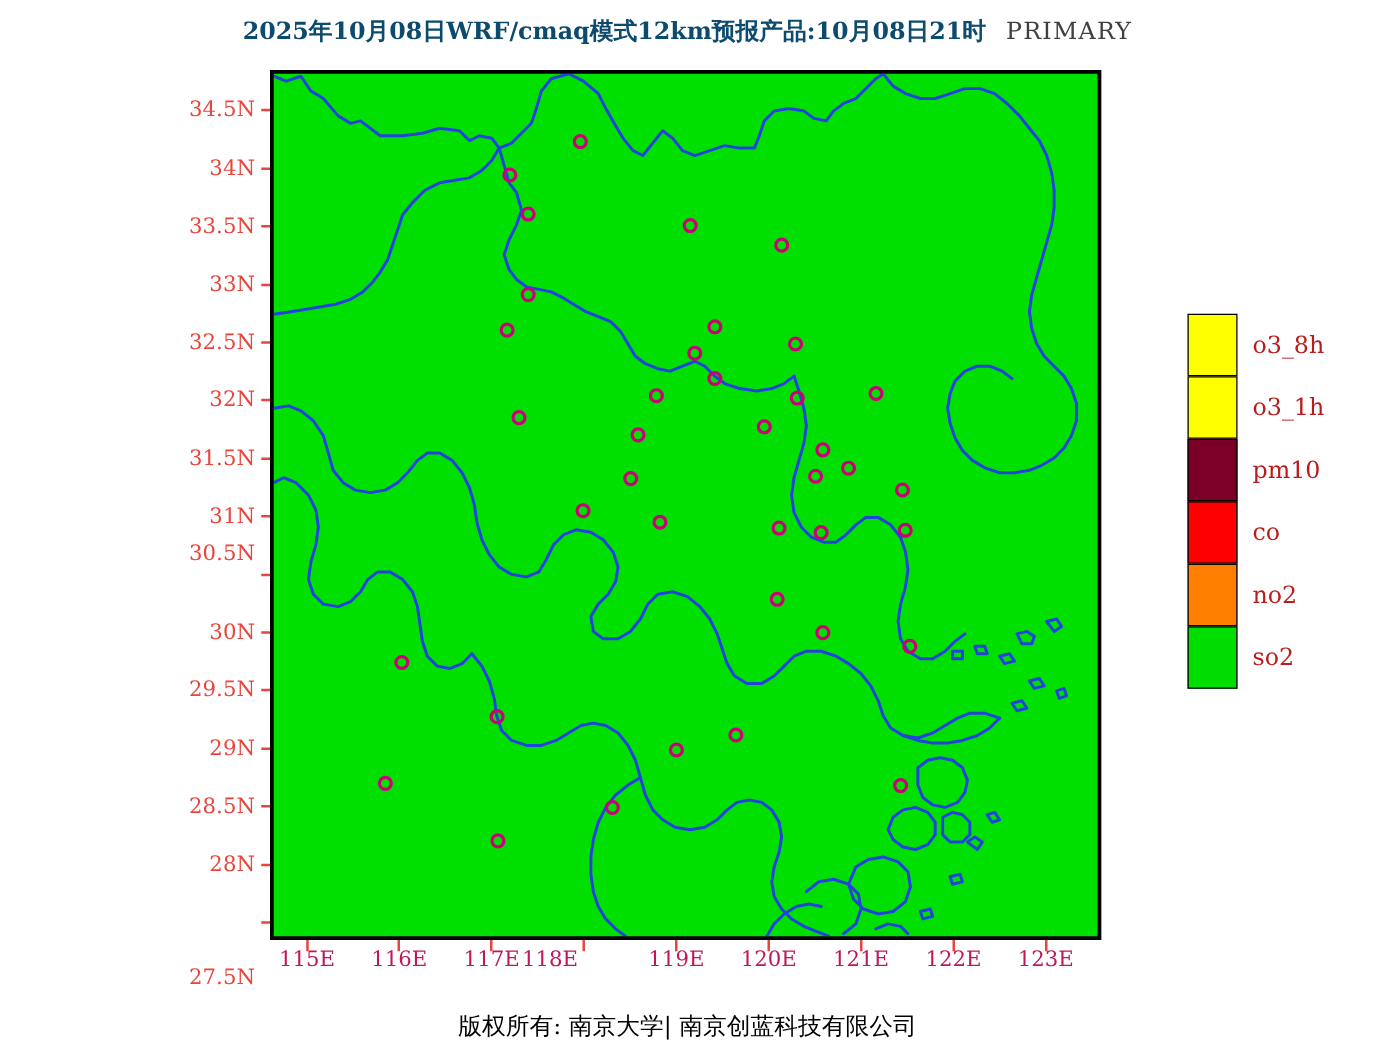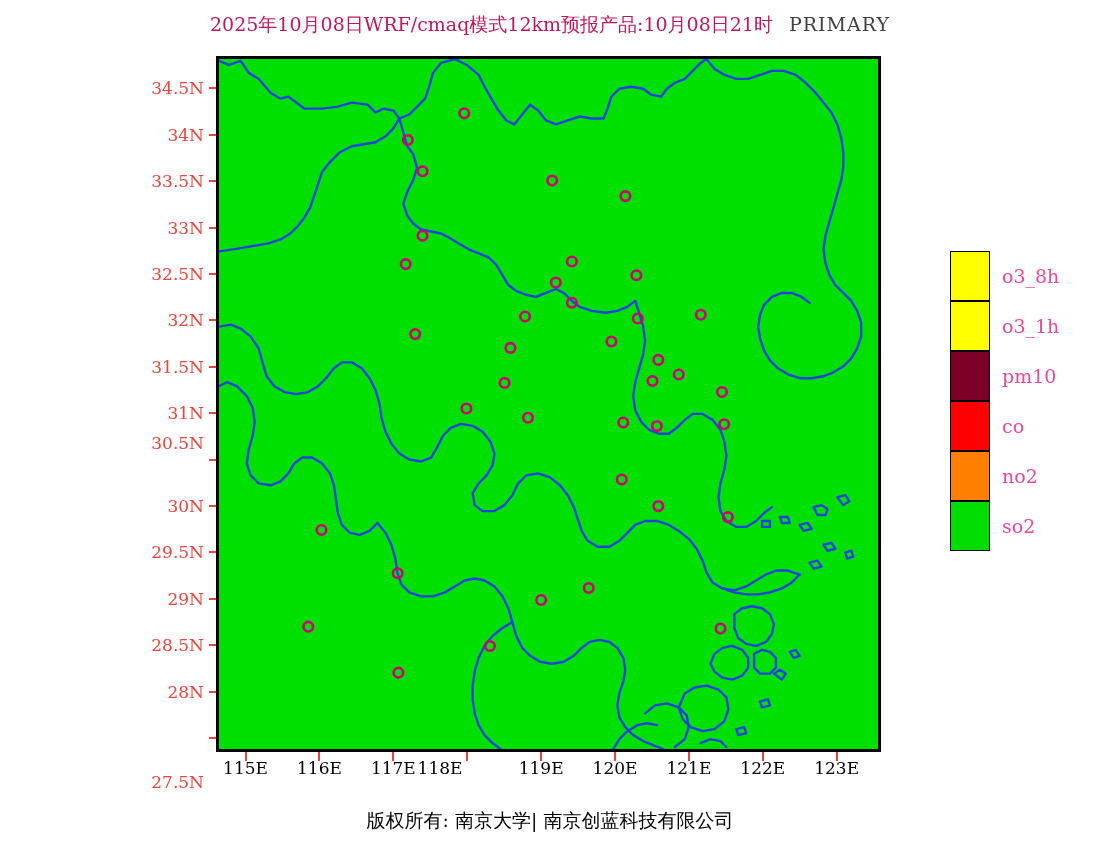--- a/index.html
+++ b/index.html
@@ -13,21 +13,21 @@
 
   
   #title-bar{
     position:absolute;left:0;top:12px;width:1100px;
     text-align:center;
     font-family:"DejaVu Serif", serif;
     font-size:19px;
     letter-spacing:0px;
     white-space:nowrap;
   }
-  #title-main{color:#be185d;}
+  #title-main{color:#0c4a6e;font-weight:bold;}
   #title-tag{color:#404040;padding-left:16px;letter-spacing:1px;}
 
   
   #plot-frame{
     position:absolute;
     left:216px;top:56px;
     width:665px;height:696px;
     border:3px solid #000000;
     box-sizing:border-box;
     background:#00e000;
@@ -43,21 +43,21 @@
     font-family:"DejaVu Serif", serif;
     font-size:17px;
     white-space:nowrap;
     text-align:right;
   }
   #y-axis{position:absolute;left:0px;top:0;width:212px;height:832px;}
   #y-axis .ytick{position:absolute;right:8px;transform:translateY(-50%);}
   #x-axis{position:absolute;left:0;top:0;width:1100px;height:850px;}
   #x-axis .xtick{
     position:absolute;top:758px;
-    color:#000000;
+    color:#be185d;
     font-family:"DejaVu Serif", serif;
     font-size:17px;
     white-space:nowrap;
     transform:translateX(-50%);
   }
   .tick-mark{position:absolute;background:#e8453c;}
 
   
   #legend{
     position:absolute;left:950px;top:251px;
@@ -70,21 +70,21 @@
   .legend-swatch{
     width:40px;height:50px;
     border:1px solid #000000;
     box-sizing:border-box;
     flex:0 0 auto;
   }
   .legend-label{
     margin-left:12px;
     font-family:"DejaVu Serif", serif;
     font-size:19px;
-    color:#ec4899;
+    color:#b91c1c;
     white-space:nowrap;
   }
 
   
   #footer{
     position:absolute;left:0;top:808px;width:1100px;
     text-align:center;
     font-family:"DejaVu Serif", serif;
     font-size:19px;
     color:#000000;

